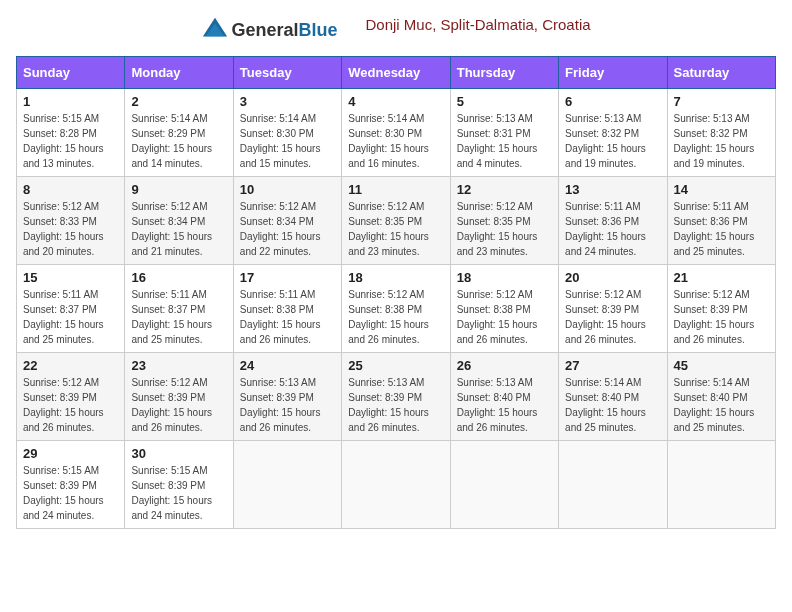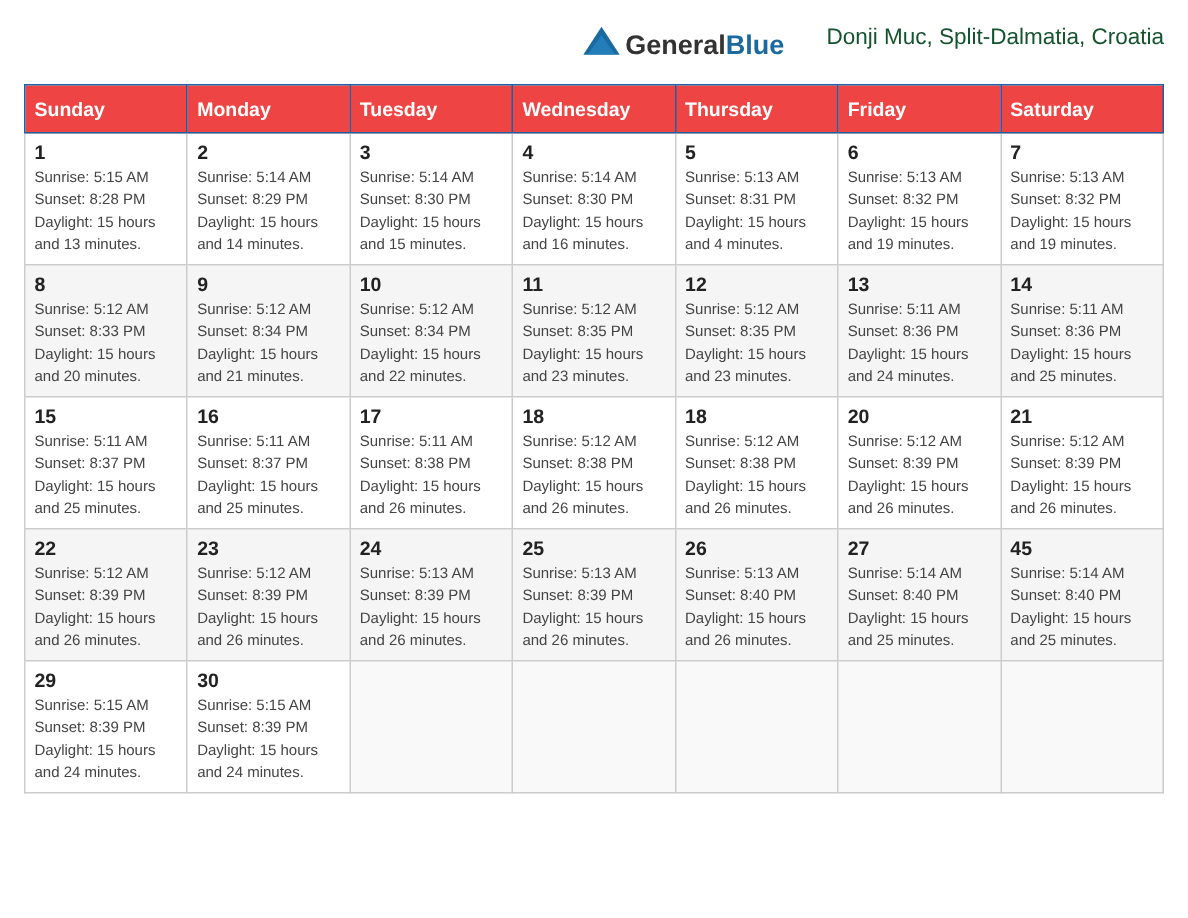--- a/index.html
+++ b/index.html
@@ -5,21 +5,21 @@
     * { box-sizing: border-box; margin: 0; padding: 0; }
     body {
       font-family: Arial, sans-serif;
       background: #fff;
       width: 792px;
       min-height: 612px;
       padding: 16px;
     }
     .header-area {
       display: flex;
-      justify-content: flex-end;
+      justify-content: center;
       align-items: flex-start;
       margin-bottom: 12px;
     }
     .logo {
       display: flex;
       align-items: center;
     }
     .logo-text-general {
       font-size: 18px;
       font-weight: bold;
@@ -38,30 +38,30 @@
     .title-area {
       text-align: right;
     }
     .month-title {
       font-size: 32px;
       font-weight: bold;
       color: #333;
     }
     .location-title {
       font-size: 15px;
-      color: #14532d;
+      color: #7f1d1d;
       margin-left: 28px;
     }
     .calendar-table {
       width: 100%;
       border-collapse: collapse;
       border: 1px solid #ccc;
     }
     .calendar-table th {
-      background-color: #ef4444;
+      background-color: #8b5cf6;
       color: #fff;
       font-size: 13px;
       font-weight: bold;
       padding: 8px 6px;
       border: 1px solid #2060a0;
       text-align: left;
     }
     .calendar-table td {
       vertical-align: top;
       border: 1px solid #ccc;

